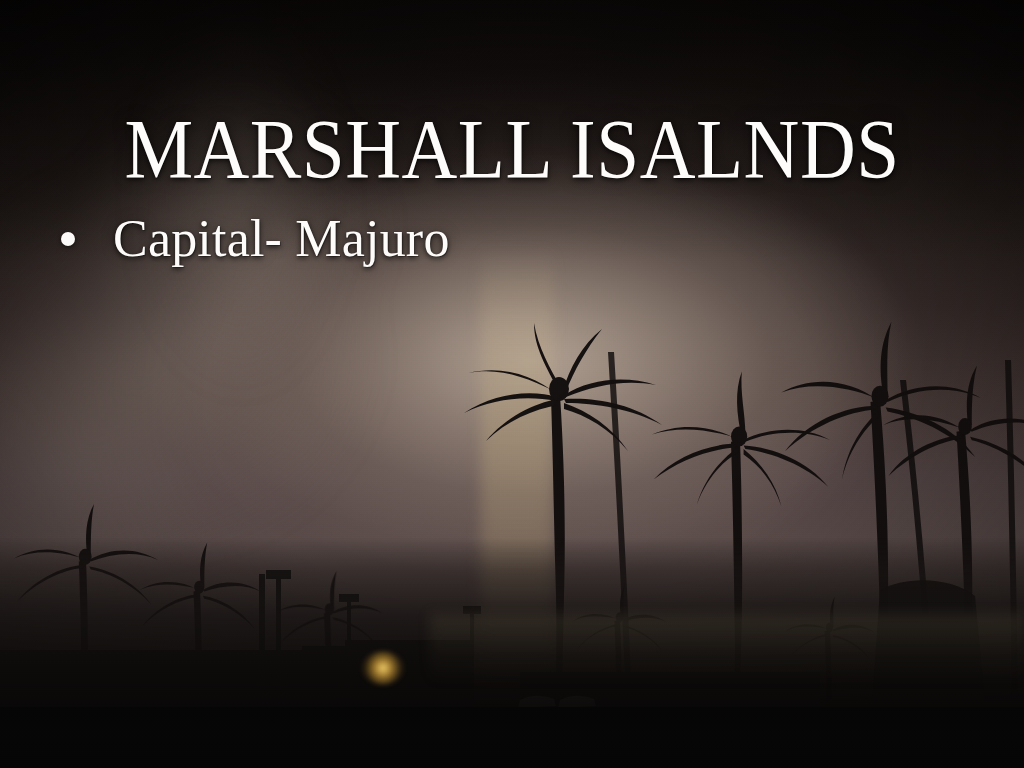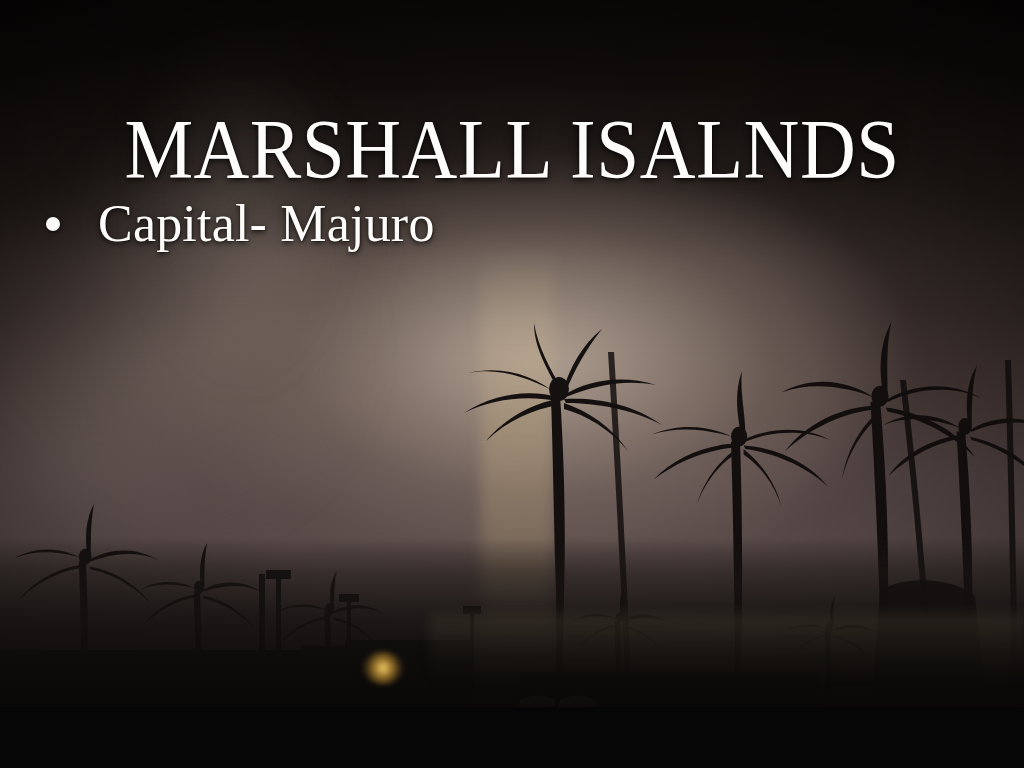--- a/index.html
+++ b/index.html
@@ -171,21 +171,21 @@
        0 0 18px rgba(0,0,0,0.45),
        1px 1px 0 rgba(0,0,0,0.30);
     white-space: nowrap;
   }
 
   .bullet-list {
     position: absolute;
     left: 46px;
     right: 24px;
     top: 196px;
-    margin: 0;
+    margin: 15px;
     padding: 0;
     list-style: none;
   }
 
   .bullet-item {
     position: relative;
     display: flex;
     align-items: baseline;
     color: #fdfcfa;
     margin-bottom: 18px;

